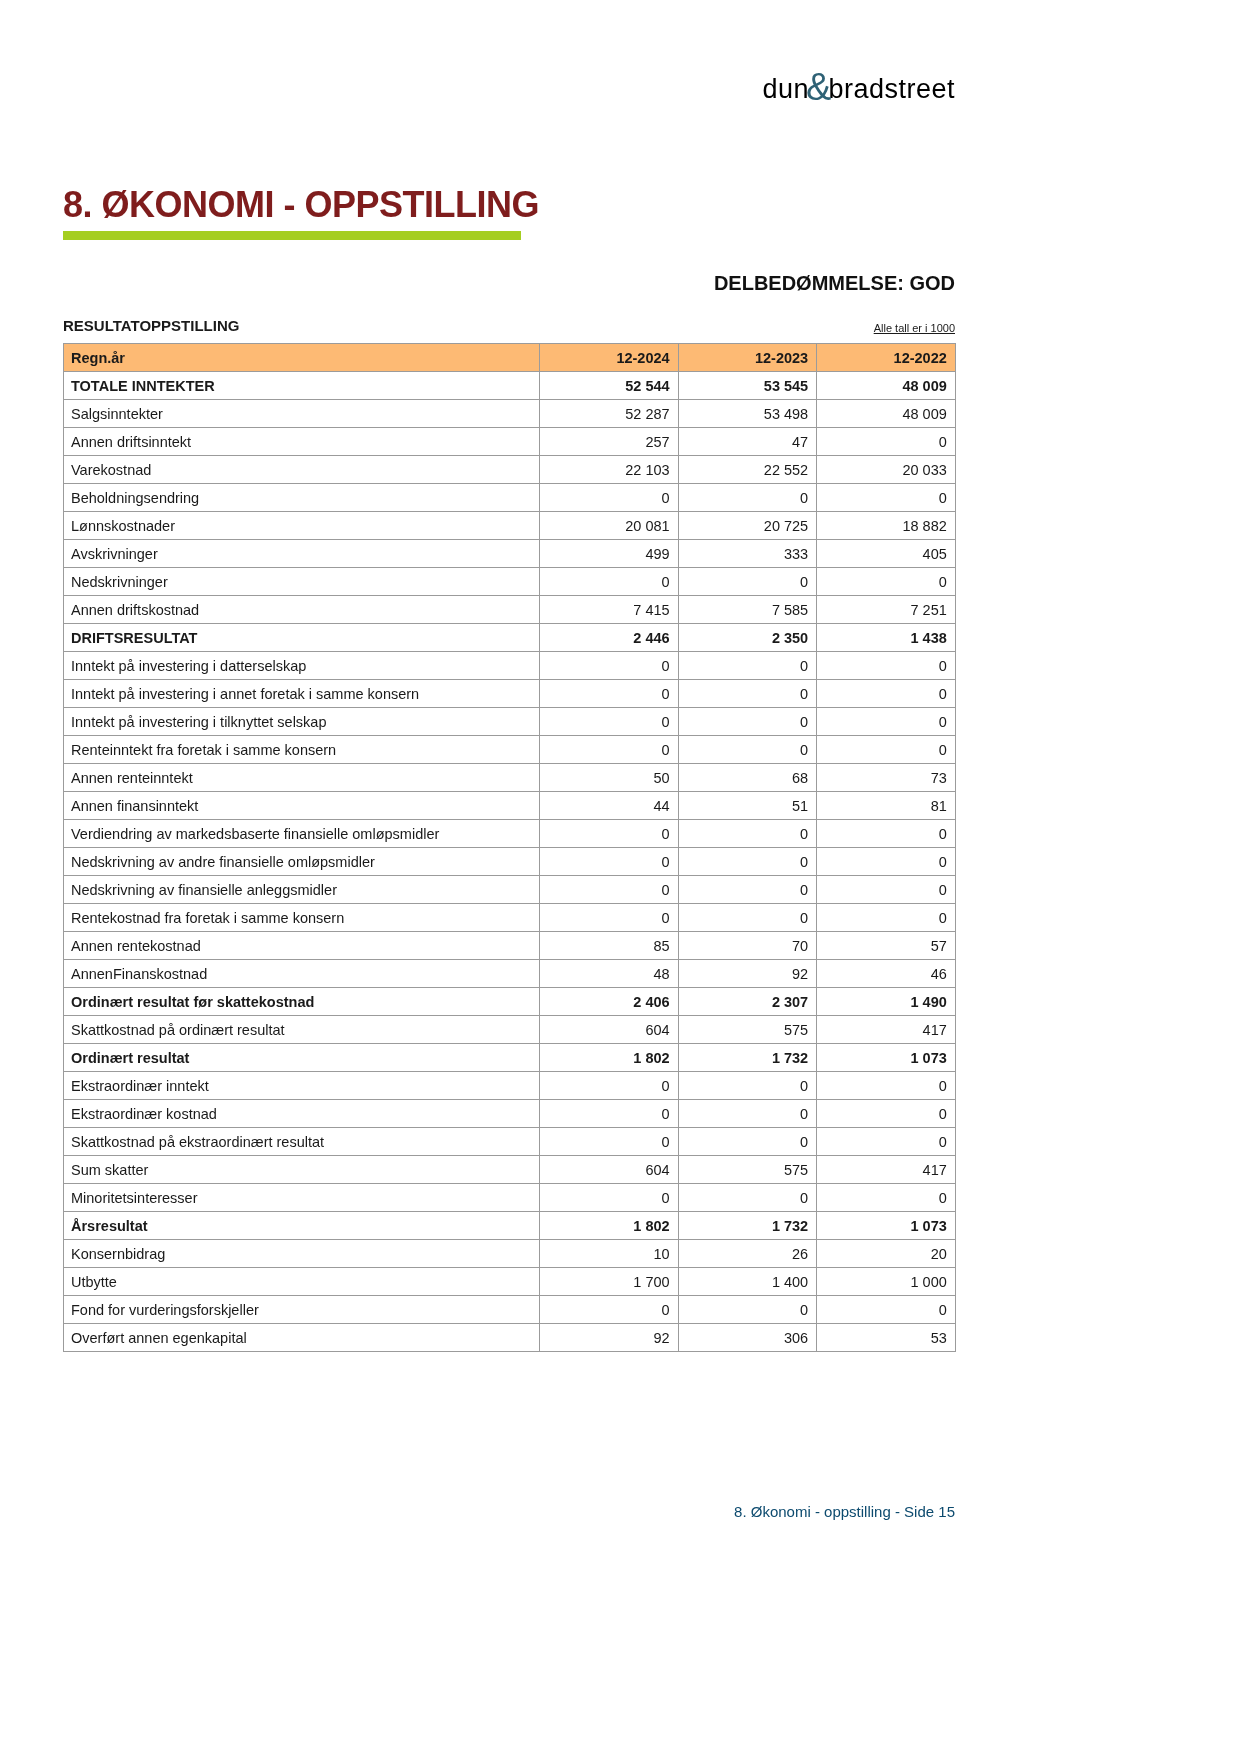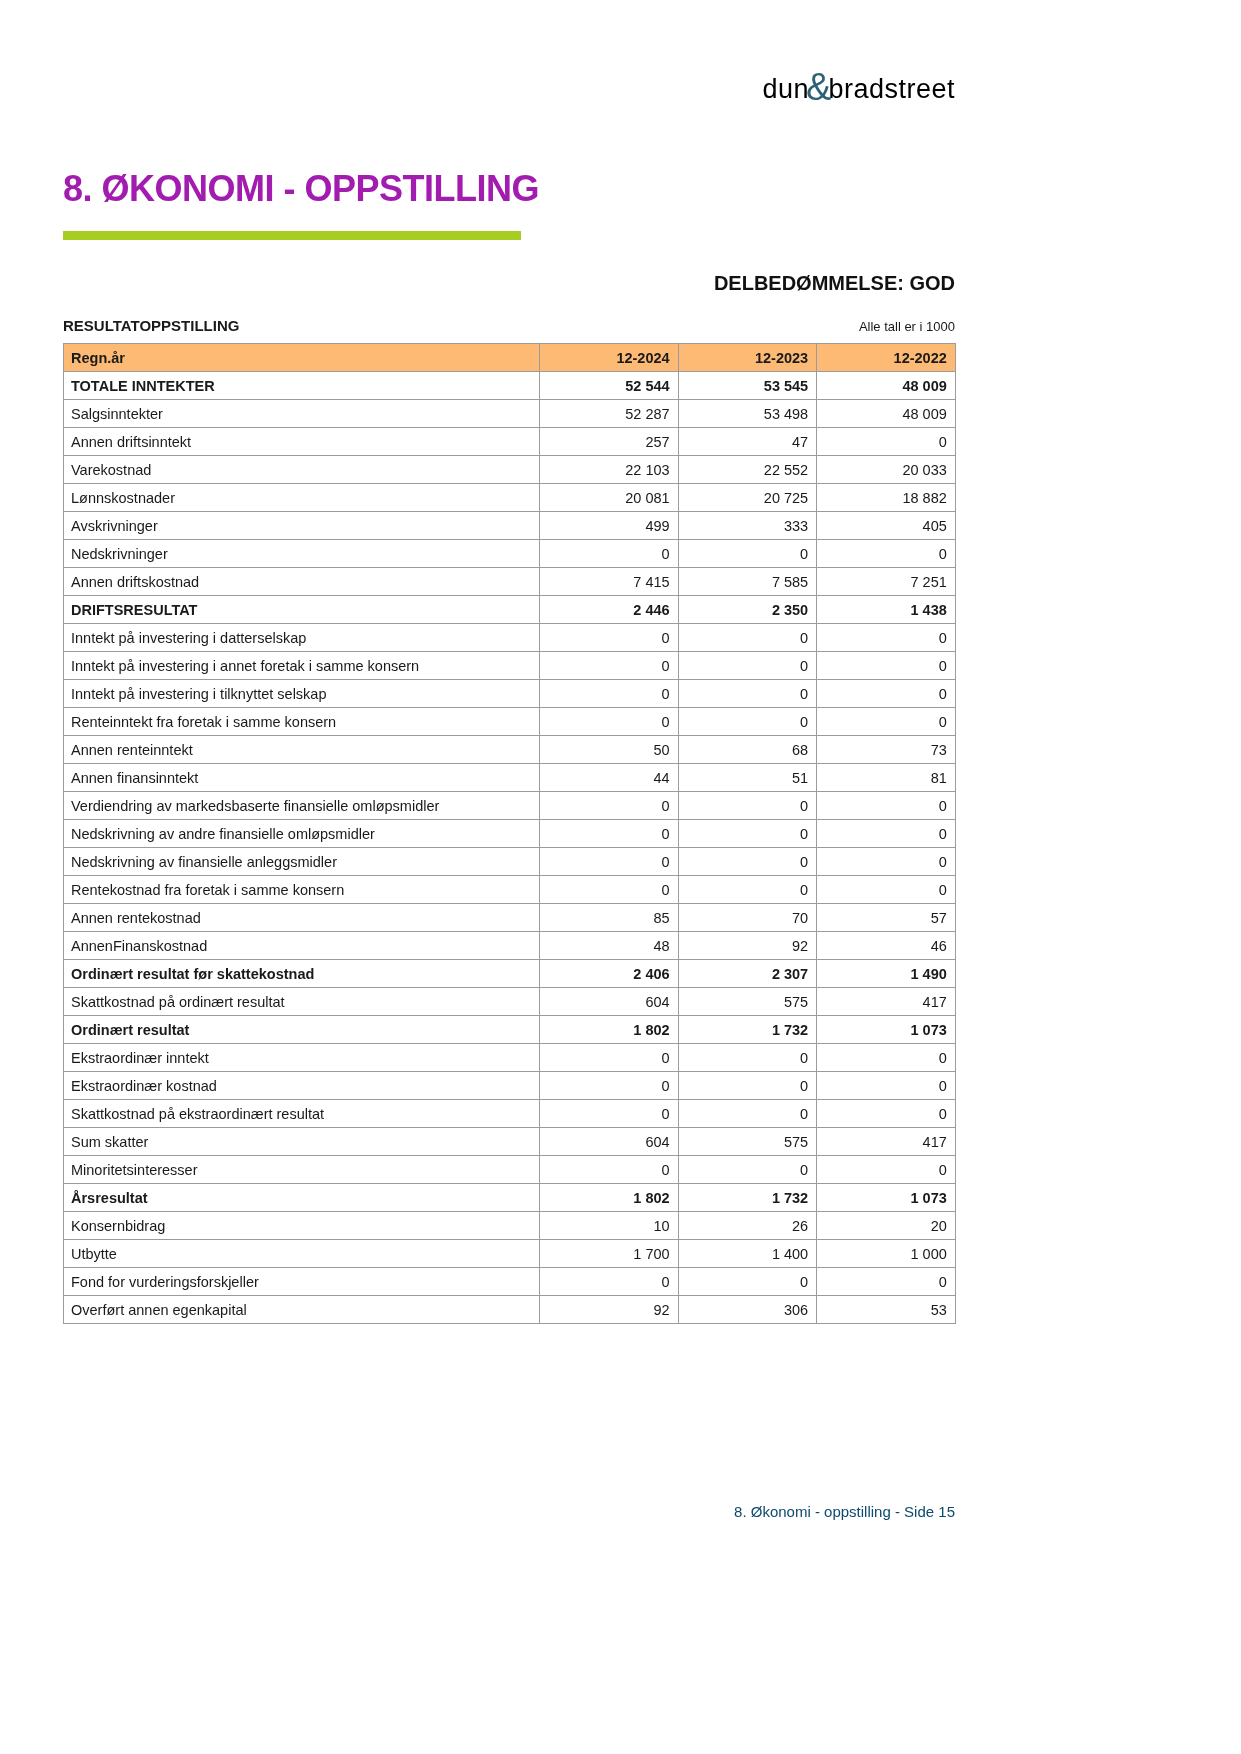--- a/index.html
+++ b/index.html
@@ -18,34 +18,34 @@
     font-size:27px; color:#000000; letter-spacing:0.5px; font-weight:400;
     vertical-align:middle;
   }
   .logo .amp {
     font-size:38px; color:#2e6175; font-weight:400;
     vertical-align:middle; position:relative; top:-2px; margin:0 -3px;
   }
 
   
   .page-title {
-    top:168px;
-    font-size:36px; font-weight:bold; color:#a21caf;
+    top:184px;
+    font-size:36px; font-weight:bold; color:#7f1d1d;
     letter-spacing:-0.5px;
   }
   .green-bar {
     position:absolute; left:63px; top:231px;
     width:458px; height:9px; background:#a5ce21;
   }
 
   
   .assessment { top:272px; text-align:right; font-size:20px; font-weight:bold; color:#111; }
   .subhead-row { top:317px; display:flex; justify-content:space-between; align-items:flex-end;text-align:center; }
   .table-title { font-size:15px; font-weight:bold; }
-  .units-note { font-size:13px; }
+  .units-note { font-size:11px;text-decoration:underline; }
 
   
   .table-wrap { top:343px; }
   table { border-collapse:collapse; width:892px; table-layout:fixed; }
   col.c-label { width:476px; }
   col.c-val { width:138.6px; }
   th, td {
     border:1px solid #9b9b9b;
     font-size:14.5px;
     padding:4px 8px 4px 7px;
@@ -114,20 +114,26 @@
     <td class="num">0</td>
   </tr>
 
   <tr>
     <td>Varekostnad</td>
     <td class="num">22 103</td>
     <td class="num">22 552</td>
     <td class="num">20 033</td>
   </tr>
 
+  <tr>
+    <td>Beholdningsendring</td>
+    <td class="num">0</td>
+    <td class="num">0</td>
+    <td class="num">0</td>
+  </tr>
 
   <tr>
     <td>Lønnskostnader</td>
     <td class="num">20 081</td>
     <td class="num">20 725</td>
     <td class="num">18 882</td>
   </tr>
 
   <tr>
     <td>Avskrivninger</td>

